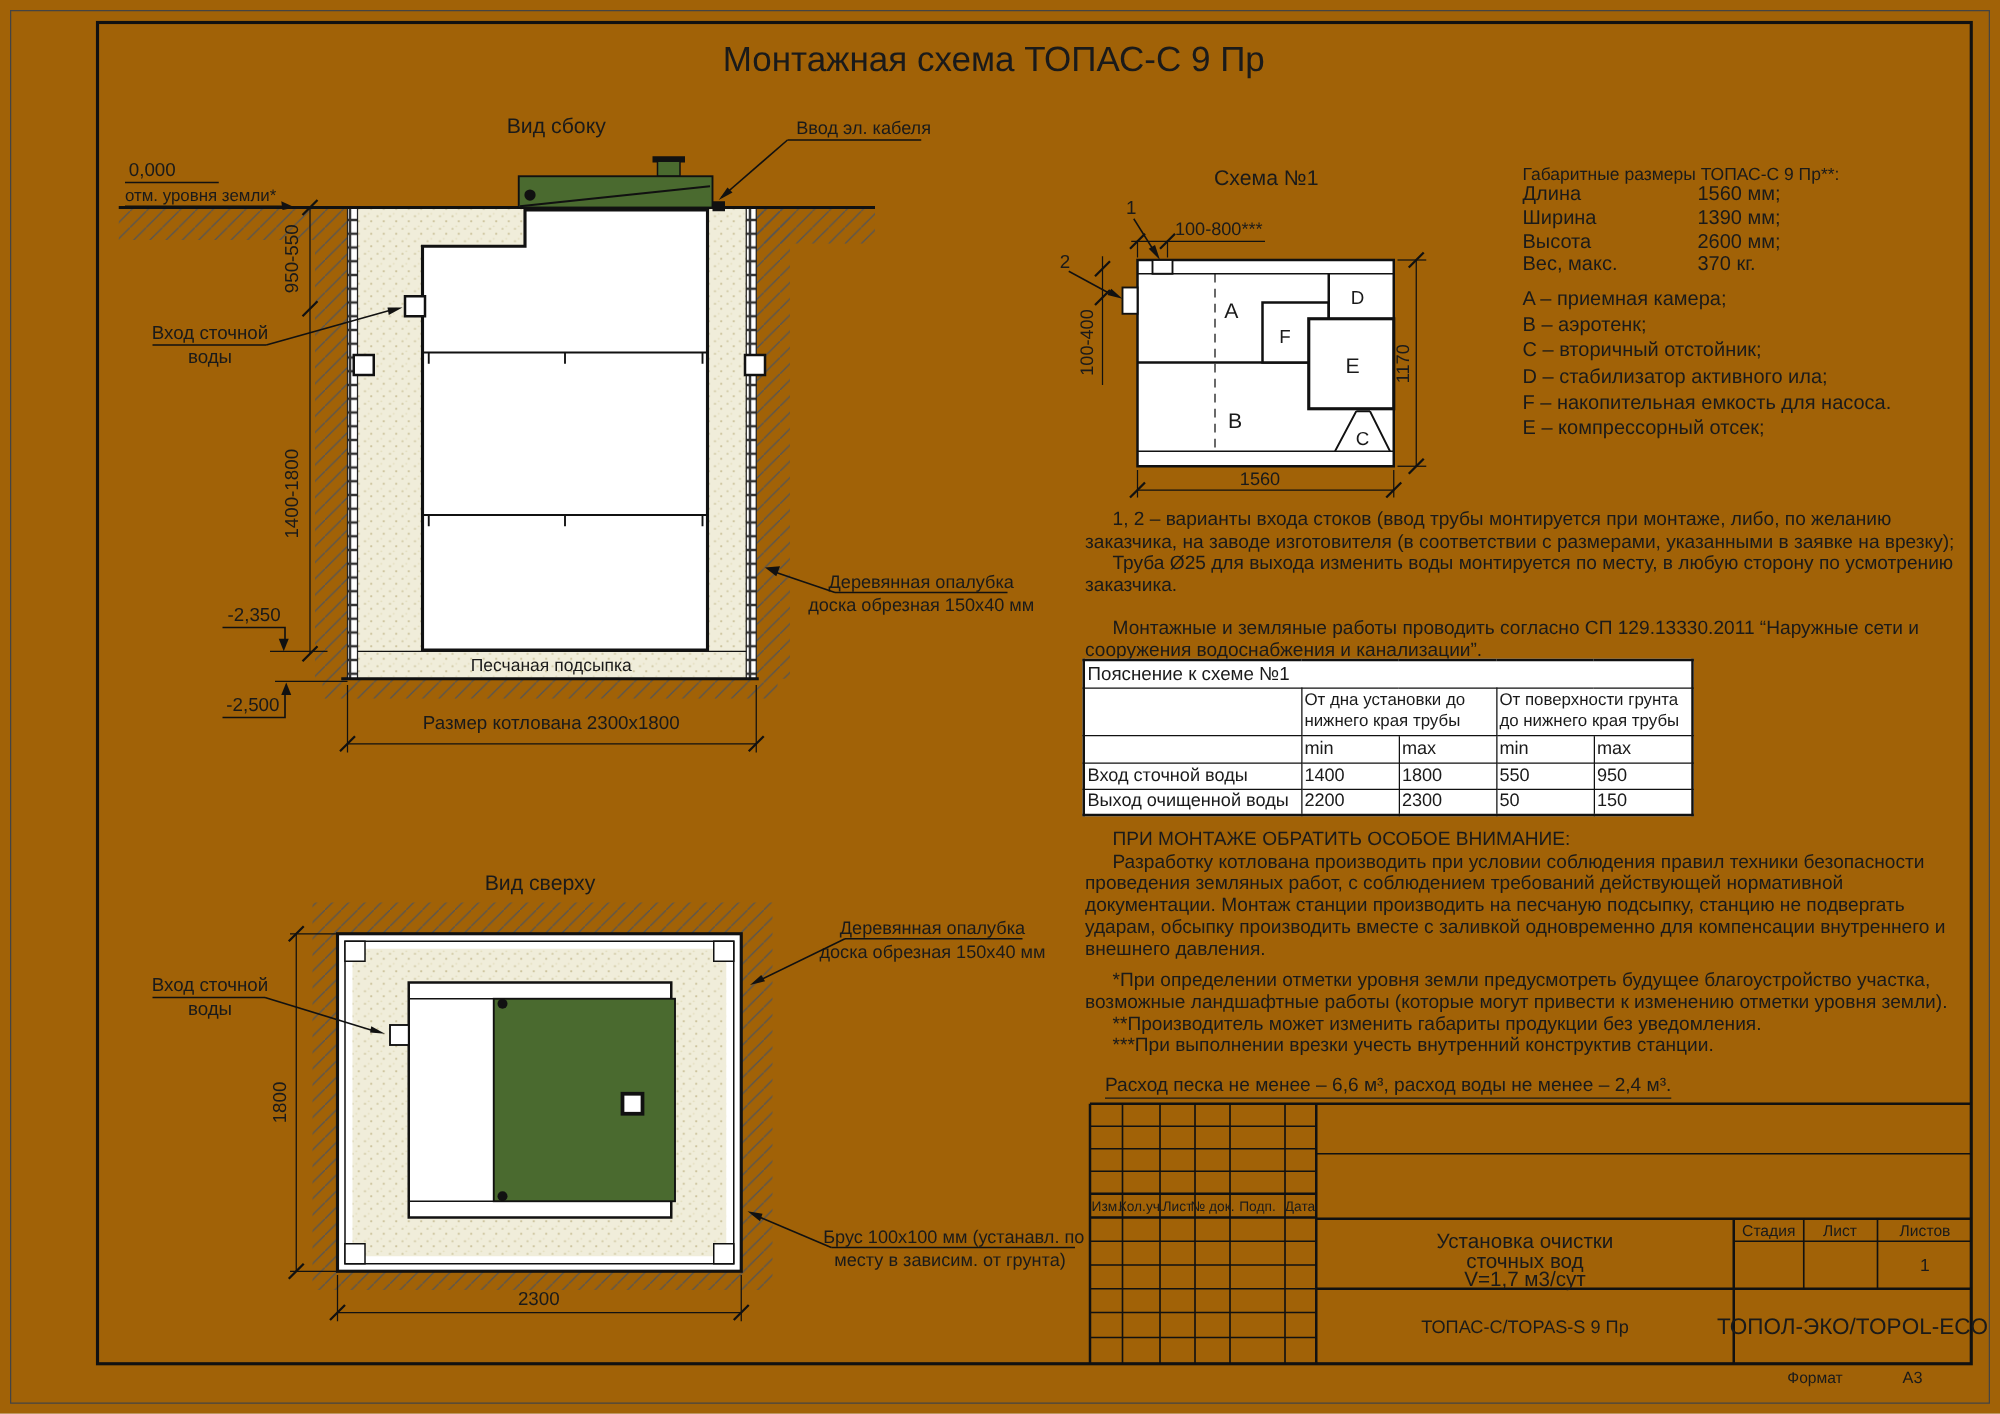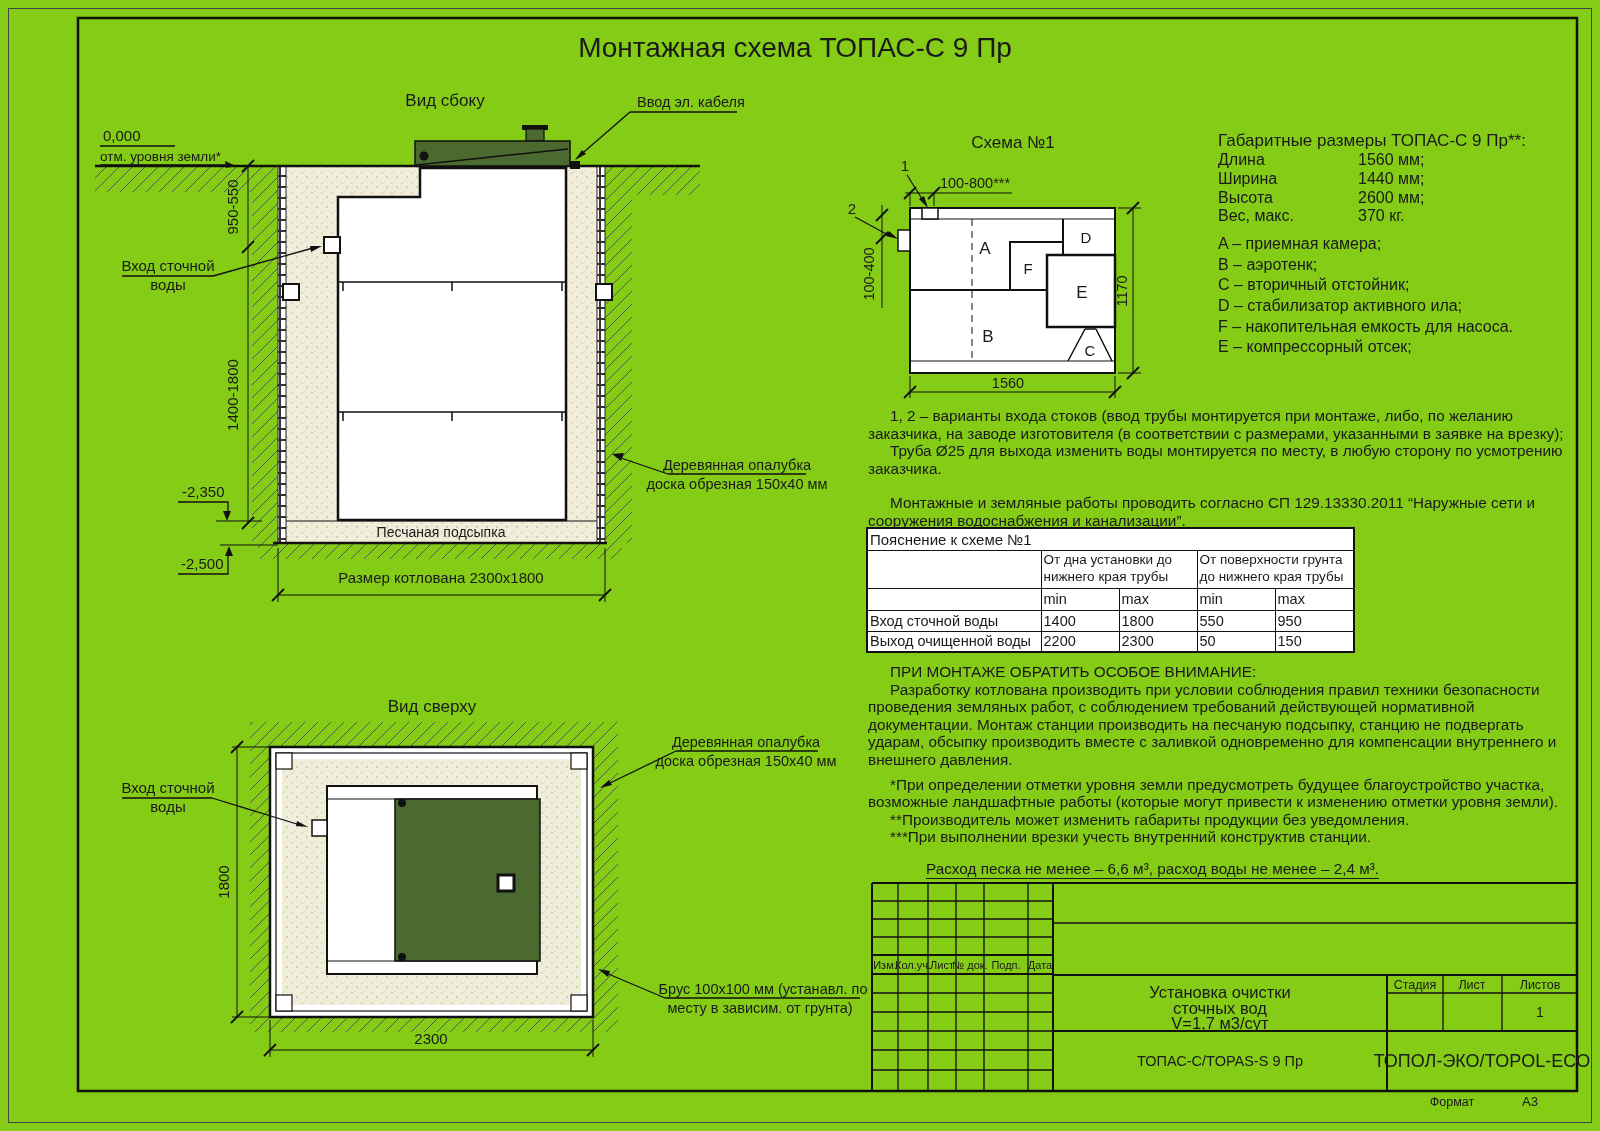--- a/index.html
+++ b/index.html
@@ -1,45 +1,45 @@
 <!DOCTYPE html>
 <html><head>
 <meta charset="utf-8">
 <style>
   *{margin:0;padding:0;box-sizing:border-box}
   html,body{background:#e8e8e8;font-family:"Liberation Sans",sans-serif;color:#1a1a1a}
-  .page{position:relative;width:1600px;height:1131px;background:#84cc16;margin:0 auto;overflow:hidden}
+  .page{position:relative;width:1600px;height:1131px;background:#a16207;margin:0 auto;overflow:hidden}
   .outer-border{position:absolute;left:8px;top:8px;width:1584px;height:1115px;border:1px solid #444}
   .abs{position:absolute}
   svg{position:absolute;left:0;top:0}
   svg text{fill:#1a1a1a;font-family:"Liberation Sans",sans-serif}
   
   #overall{left:1218px;top:131px;width:372px}
-  .ov-title{font-size:17px;white-space:nowrap}
+  .ov-title{font-size:14px;white-space:nowrap}
   .ov-rows{}
   .ov-row{display:flex;font-size:16px;line-height:18.8px}
   .ov-l{width:140px}
   .ov-legend{margin-top:8px;font-size:16px;line-height:20.6px}
   
   #notes{left:868px;top:407px;width:699px;font-size:15.3px;line-height:17.6px}
   #notes p.ind{text-indent:22px}
   #notes p.gap{margin-top:17px}
   
   #explain{left:866px;top:527px;border-collapse:collapse;table-layout:fixed;border:2.5px solid #111;background:#fff}
   #explain td{border:1.5px solid #111;font-size:14.5px;padding:0 2px}
   #explain .t-title td{font-size:15px;height:22px}
   #explain .t-group td{font-size:13.5px;line-height:1.25;height:38px}
   #explain .t-mm td{height:22px}
   #explain .t-data td{height:21px}
   
   #attention{left:868px;top:663px;width:699px;font-size:15.3px;line-height:17.6px}
   #attention .a-title{text-indent:22px}
   #attention p.ind{text-indent:22px}
   #attention .a-notes{margin-top:7px}
-  #consumption{left:926px;top:860px;font-size:15.3px}
+  #consumption{left:884px;top:860px;font-size:15.3px}
   #consumption span{border-bottom:1.4px solid #1a1a1a;padding-bottom:1px}
 </style>
 </head>
 <body>
 
 <div class="page">
   <div class="outer-border"></div>
 
   <svg width="1600" height="1131" viewBox="0 0 1600 1131">
     <defs>
@@ -284,21 +284,21 @@
 
   <div class="abs" id="overall">
     <div class="ov-title">Габаритные размеры ТОПАС-С 9 Пр**:</div>
     <div class="ov-rows">
       <div class="ov-row">
           <span class="ov-l">Длина</span>
           <span class="ov-v">1560 мм;</span>
         </div>
       <div class="ov-row">
           <span class="ov-l">Ширина</span>
-          <span class="ov-v">1440 мм;</span>
+          <span class="ov-v">1390 мм;</span>
         </div>
       <div class="ov-row">
           <span class="ov-l">Высота</span>
           <span class="ov-v">2600 мм;</span>
         </div>
       <div class="ov-row">
           <span class="ov-l">Вес, макс.</span>
           <span class="ov-v">370 кг.</span>
         </div>
     </div>

